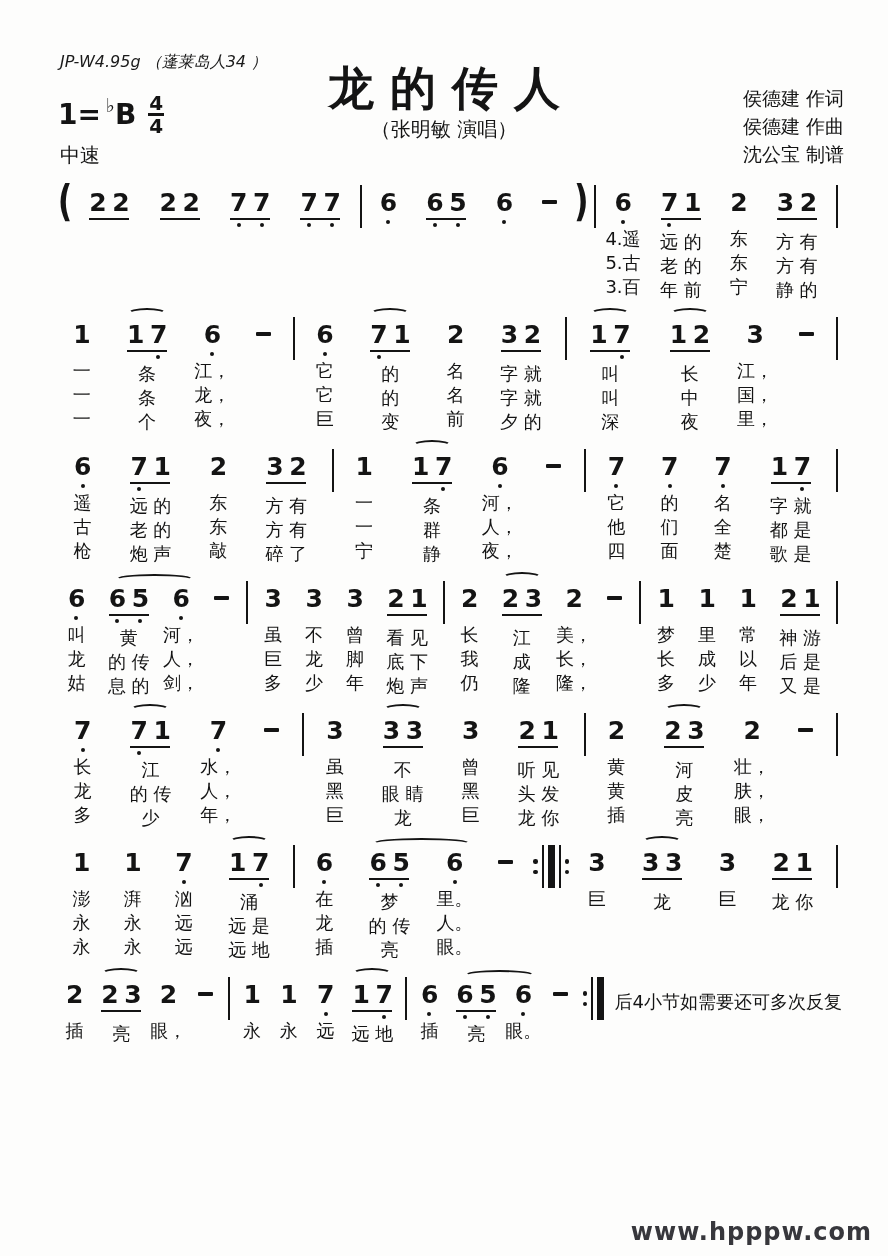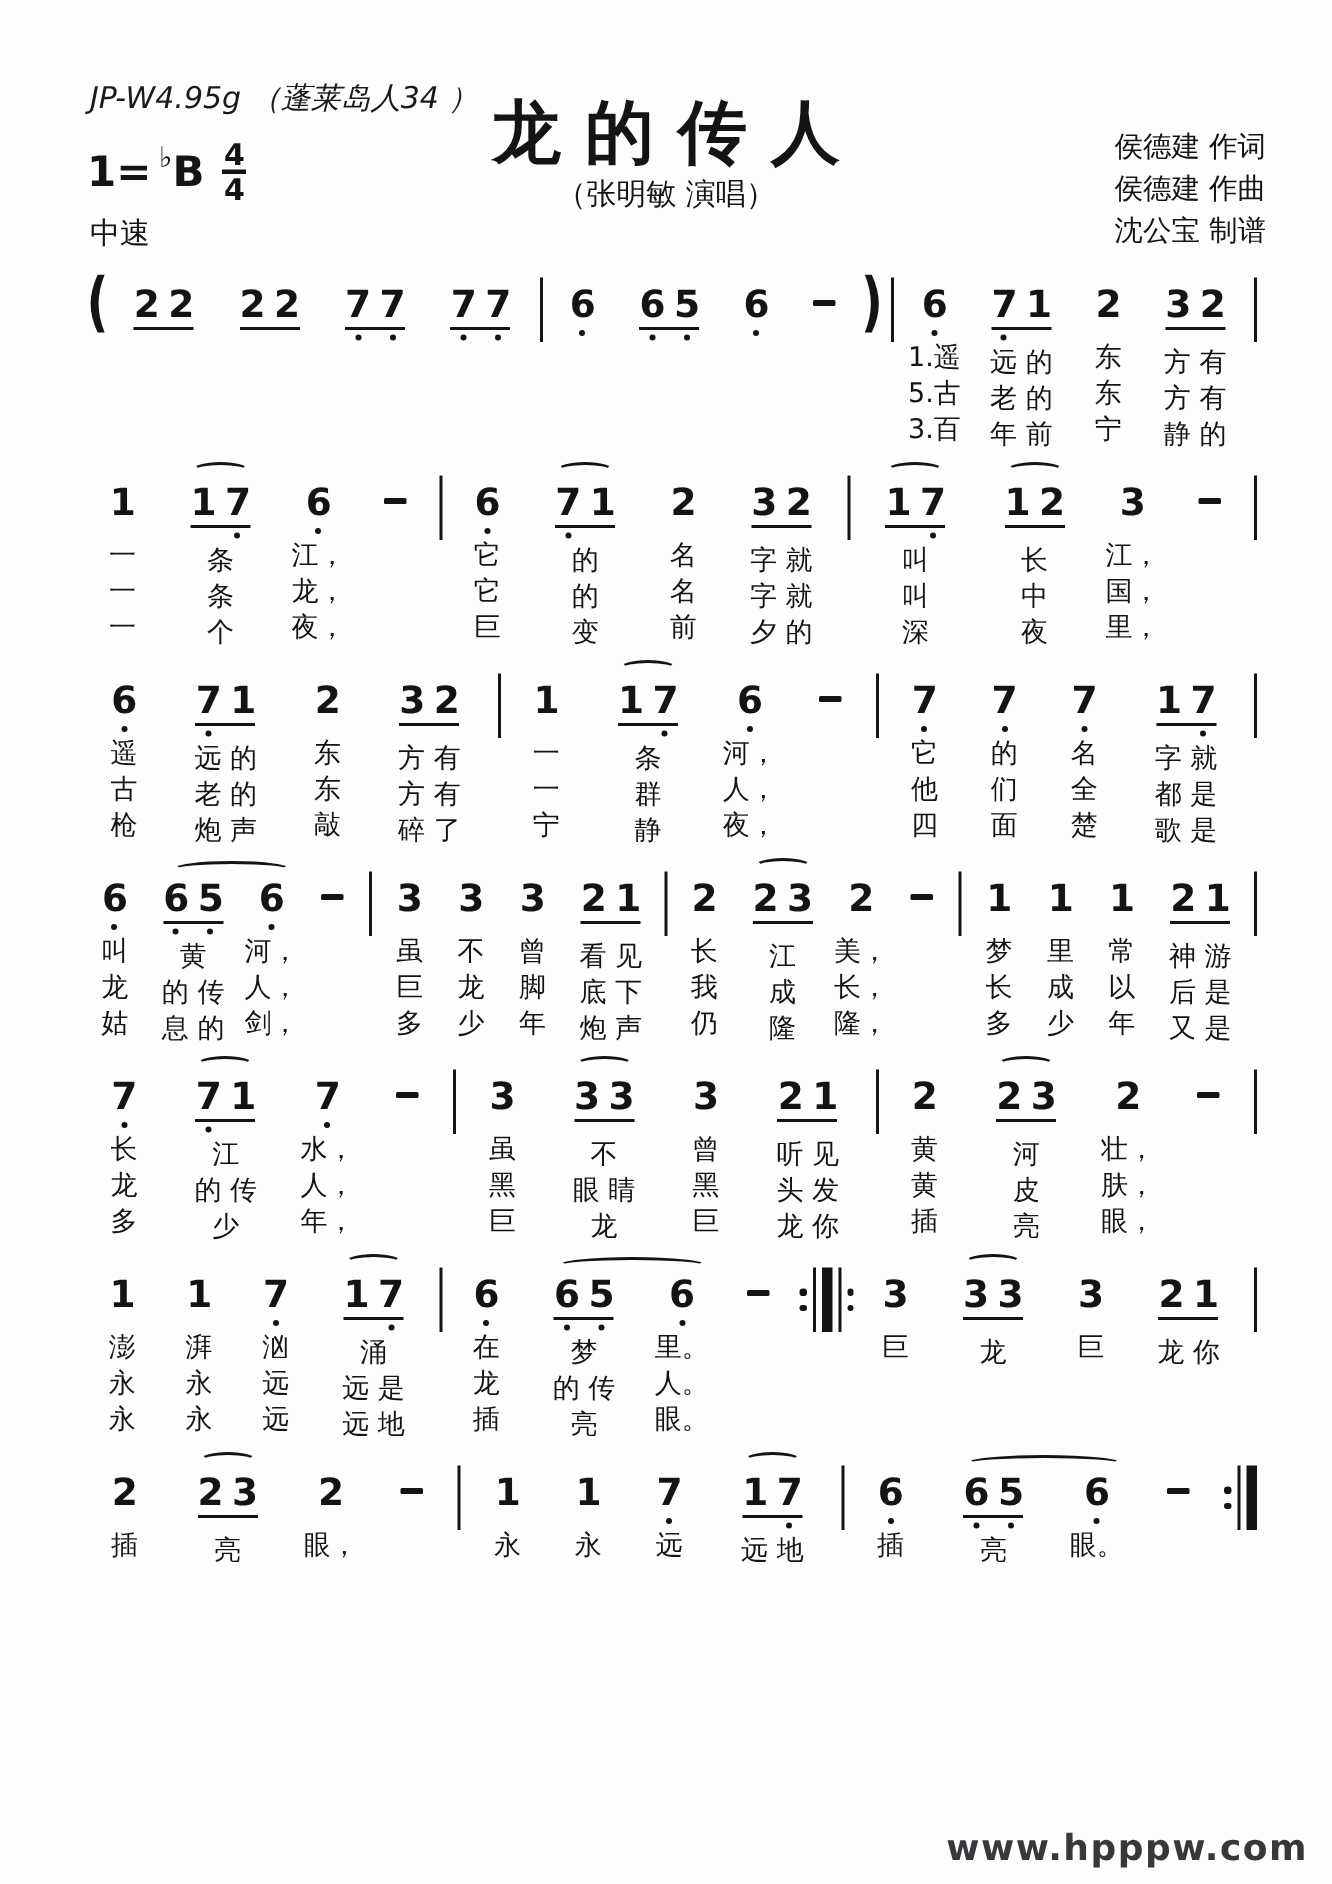--- a/index.html
+++ b/index.html
@@ -1,21 +1,21 @@
 <!DOCTYPE html>
 <html><head>
 <meta charset="utf-8">
 <style>
   html,body{margin:0;padding:0;}
   body{
     width:888px;height:1256px;position:relative;overflow:hidden;
     background:#fdfdfc;color:#141414;
     font-family:"DejaVu Sans","Liberation Sans",sans-serif;
   }
-  .catalog{position:absolute;left:60px;top:52px;font-style:italic;font-size:20px;color:#1a1a1a;}
+  .catalog{position:absolute;left:60px;top:52px;font-style:italic;font-size:16px;color:#1a1a1a;}
   .title{position:absolute;left:0;top:58px;width:100%;text-align:center;
     font-size:46px;font-weight:bold;letter-spacing:16px;text-indent:16px;}
   .subtitle{position:absolute;left:0;top:116px;width:100%;text-align:center;font-size:20px;}
   .credits{position:absolute;right:44px;top:84px;text-align:left;font-size:19px;line-height:28px;}
   .keysig{position:absolute;left:58px;top:94px;display:flex;align-items:center;
     font-size:28px;font-weight:bold;}
   .keysig .flat{font-size:19px;position:relative;top:-9px;margin-left:5px;font-weight:bold;}
   .timesig{display:inline-flex;flex-direction:column;align-items:center;margin-left:12px;
     font-size:20px;font-weight:bold;line-height:18px;}
   .timesig .fline{width:16px;height:2.5px;background:#141414;margin:1px 0;}
@@ -214,21 +214,21 @@
       <div class="unit" style="flex: 1 1 0px;">
         <div class="slurslot"></div>
         <div class="nrow">
           <div class="digit">6</div>
         </div>
         <div class="dotrow">
           <div class="dslot">
             <div class="odot"></div>
           </div>
         </div>
-        <div class="lyrow">1.遥</div>
+        <div class="lyrow">4.遥</div>
         <div class="lyrow">5.古</div>
         <div class="lyrow">3.百</div>
       </div>
       <div class="unit" style="flex: 1.55 1 0px;">
         <div class="slurslot"></div>
         <div class="nrow beam">
           <div class="digit">7</div>
           <div class="digit">1</div>
         </div>
         <div class="dotrow">
@@ -1383,16 +1383,17 @@
       <div class="unit" style="flex: 0 0 30px;">
         <div class="rep">
           <div class="rdots">
             <i></i>
             <i></i>
           </div>
           <div class="rbar thin"></div>
           <div class="rbar thick"></div>
         </div>
       </div>
+      <div class="unit txunit" style="flex: 0 0 auto;">后4小节如需要还可多次反复</div>
     </div>
   </div>
 
 <div class="watermark">www.hpppw.com</div>
 
 </body></html>

